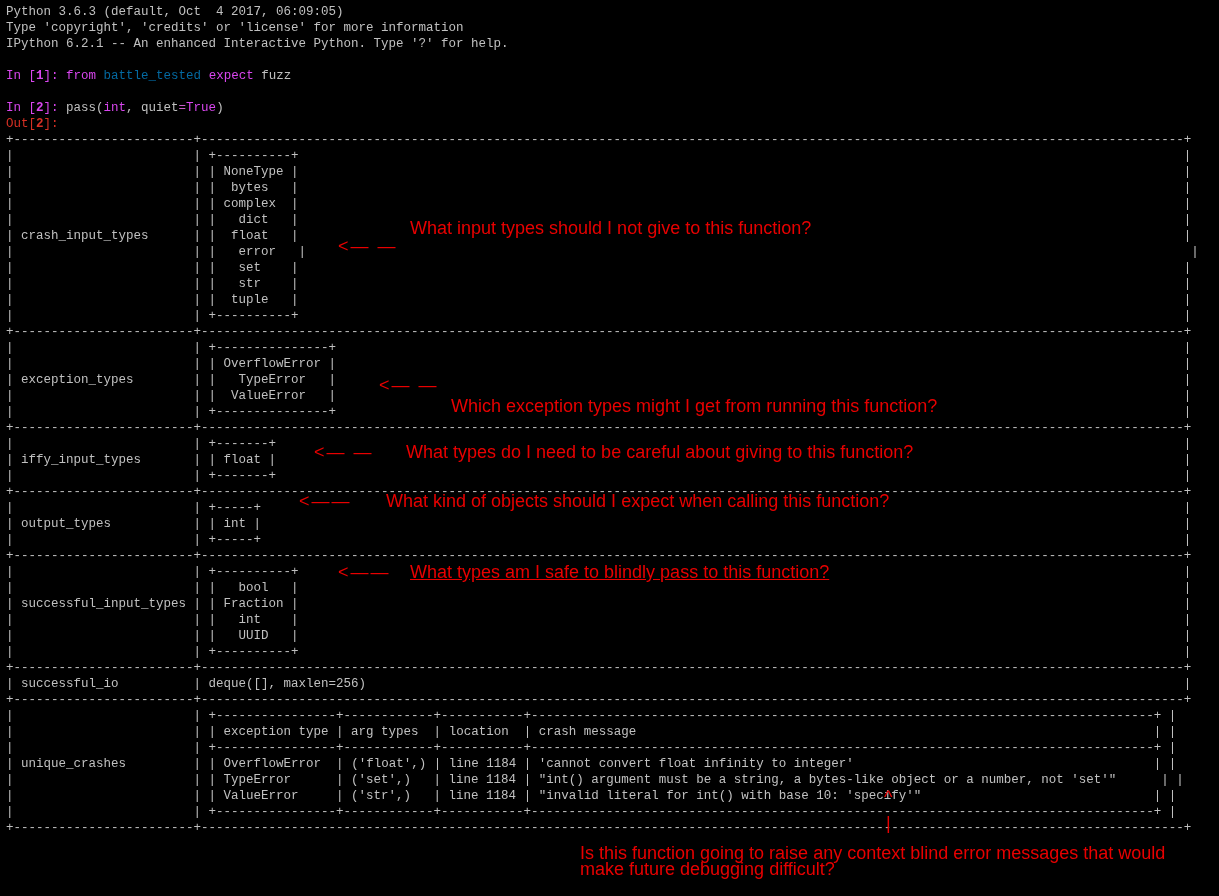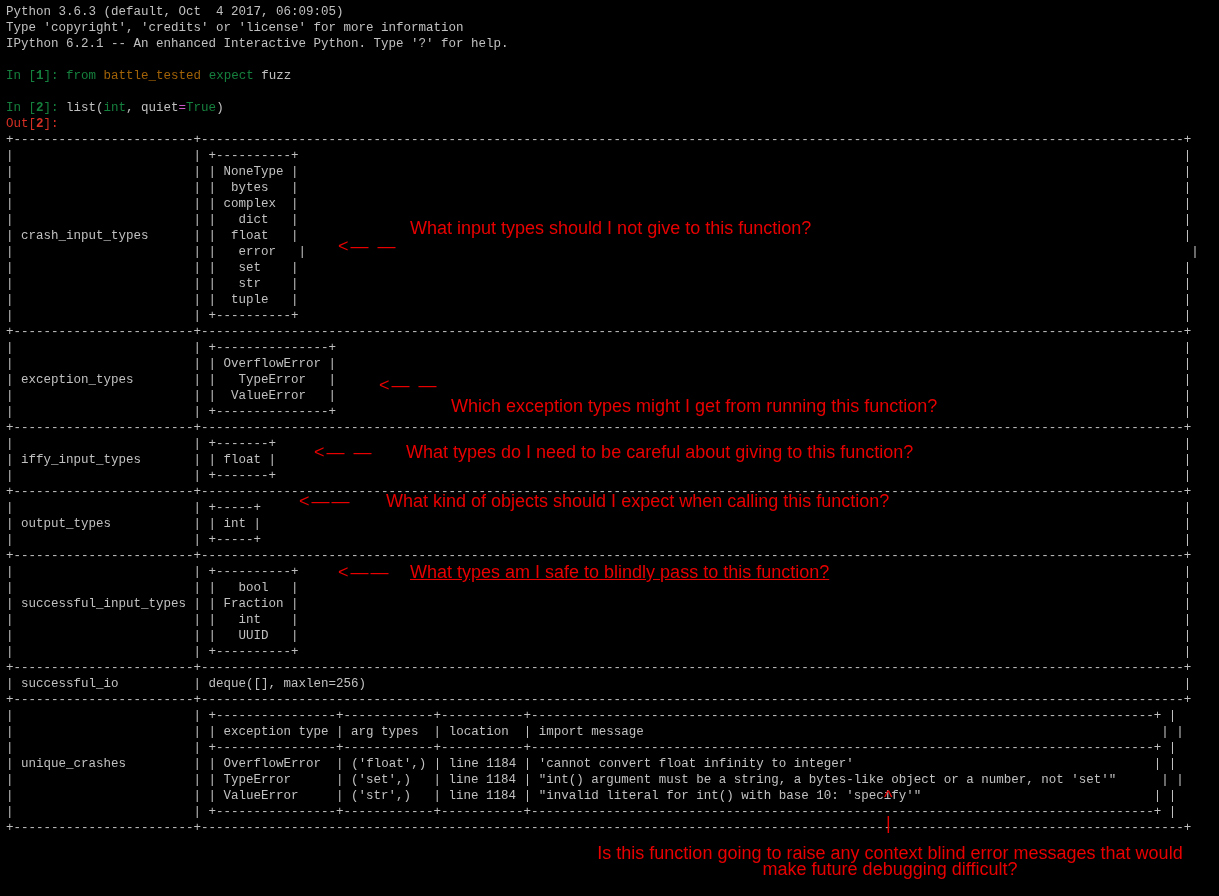--- a/index.html
+++ b/index.html
@@ -15,22 +15,22 @@
     line-height: 16px;
     width: 1219px;
     height: 896px;
     overflow: hidden;
     padding: 4px 6px;
     position: relative;
   }
   .term-line {
     white-space: pre;
   }
-  .green { color: #15803d; }
-  .blue { color: #a16207; }
+  .green { color: #d946ef; }
+  .blue { color: #0369a1; }
   .purple { color: #c85bc8; }
   .red { color: #d63024; margin-top: 22px; }
   .annotation {
     position: absolute;
     color: #e80000;
     font-family: "Helvetica Neue", Arial, sans-serif;
     font-size: 18px;
     white-space: nowrap;
   }
   .arrow {
@@ -38,42 +38,41 @@
     color: #e80000;
     font-family: Arial, sans-serif;
     font-size: 18px;
     letter-spacing: 2px;
   }
   .bottom-annotation {
     position: absolute;
     color: #e80000;
     font-family: "Helvetica Neue", Arial, sans-serif;
     font-size: 18px;
-    text-align: center;
     width: 620px;
   }
   .caret-arrow {
     position: absolute;
     color: #e80000;
     font-family: Arial, sans-serif;
     font-size: 18px;
   }
 </style>
 </head>
 <body>
 
 <div class="term-line"><span>Python 3.6.3 (default, Oct  4 2017, 06:09:05)</span></div>
 <div class="term-line"><span>Type 'copyright', 'credits' or 'license' for more information</span></div>
 <div class="term-line"><span>IPython 6.2.1 -- An enhanced Interactive Python. Type '?' for help.</span></div>
 <div class="term-line">&nbsp;</div>
 
 <div class="term-line"><span class="green">In [</span><span class="green" style="font-weight:bold">1</span><span class="green">]: </span><span class="green">from</span><span> </span><span class="blue">battle_tested</span><span> </span><span class="green">expect</span><span> </span><span>fuzz</span></div>
 <div class="term-line">&nbsp;</div>
 
-<div class="term-line"><span class="green">In [</span><span class="green" style="font-weight:bold">2</span><span class="green">]: </span><span>list(</span><span class="green">int</span><span>, quiet</span><span class="purple">=</span><span class="green">True</span><span>)</span></div>
+<div class="term-line"><span class="green">In [</span><span class="green" style="font-weight:bold">2</span><span class="green">]: </span><span>pass(</span><span class="green">int</span><span>, quiet</span><span class="purple">=</span><span class="green">True</span><span>)</span></div>
 
 <div class="term-line"><span class="red">Out[</span><span class="red" style="font-weight:bold">2</span><span class="red">]:</span></div>
 
 <div class="term-line">+------------------------+-----------------------------------------------------------------------------------------------------------------------------------+</div>
 <div class="term-line">|                        | +----------+                                                                                                                      |</div>
 <div class="term-line">|                        | | <span>NoneType</span> |                                                                                                                      |</div>
 <div class="term-line">|                        | |  <span>bytes</span>   |                                                                                                                      |</div>
 <div class="term-line">|                        | | <span>complex</span>  |                                                                                                                      |</div>
 <div class="term-line">|                        | |   <span>dict</span>   |                                                                                                                      |</div>
 <div class="term-line">| <span>crash_input_types</span>      | |  <span>float</span>   |                                                                                                                      |</div>
@@ -100,21 +99,21 @@
 <div class="term-line">|                        | +----------+                                                                                                                      |</div>
 <div class="term-line">|                        | |   <span>bool</span>   |                                                                                                                      |</div>
 <div class="term-line">| <span>successful_input_types</span> | | <span>Fraction</span> |                                                                                                                      |</div>
 <div class="term-line">|                        | |   <span>int</span>    |                                                                                                                      |</div>
 <div class="term-line">|                        | |   <span>UUID</span>   |                                                                                                                      |</div>
 <div class="term-line">|                        | +----------+                                                                                                                      |</div>
 <div class="term-line">+------------------------+-----------------------------------------------------------------------------------------------------------------------------------+</div>
 <div class="term-line">| <span>successful_io</span>          | <span>deque([], maxlen=256)</span>                                                                                                             |</div>
 <div class="term-line">+------------------------+-----------------------------------------------------------------------------------------------------------------------------------+</div>
 <div class="term-line">|                        | +----------------+------------+-----------+-----------------------------------------------------------------------------------+ |</div>
-<div class="term-line">|                        | | <span>exception type</span> | <span>arg types</span>  | <span>location</span>  | <span>import message</span>                                                                     | |</div>
+<div class="term-line">|                        | | <span>exception type</span> | <span>arg types</span>  | <span>location</span>  | <span>crash message</span>                                                                     | |</div>
 <div class="term-line">|                        | +----------------+------------+-----------+-----------------------------------------------------------------------------------+ |</div>
 <div class="term-line">| <span>unique_crashes</span>         | | <span>OverflowError</span>  | <span>('float',)</span> | <span>line 1184</span> | <span>'cannot convert float infinity to integer'</span>                                        | |</div>
 <div class="term-line">|                        | | <span>TypeError</span>      | <span>('set',)</span>   | <span>line 1184</span> | <span>"int() argument must be a string, a bytes-like object or a number, not 'set'"</span>      | |</div>
 <div class="term-line">|                        | | <span>ValueError</span>     | <span>('str',)</span>   | <span>line 1184</span> | <span>"invalid literal for int() with base 10: 'specify'"</span>                               | |</div>
 <div class="term-line">|                        | +----------------+------------+-----------+-----------------------------------------------------------------------------------+ |</div>
 <div class="term-line">+------------------------+-----------------------------------------------------------------------------------------------------------------------------------+</div>
 
 <div class="arrow" style="top:238px; left:338px;">&lt;— —</div>
 <div class="annotation" style="top:220px; left:410px;">What input types should I not give to this function?</div>
 

